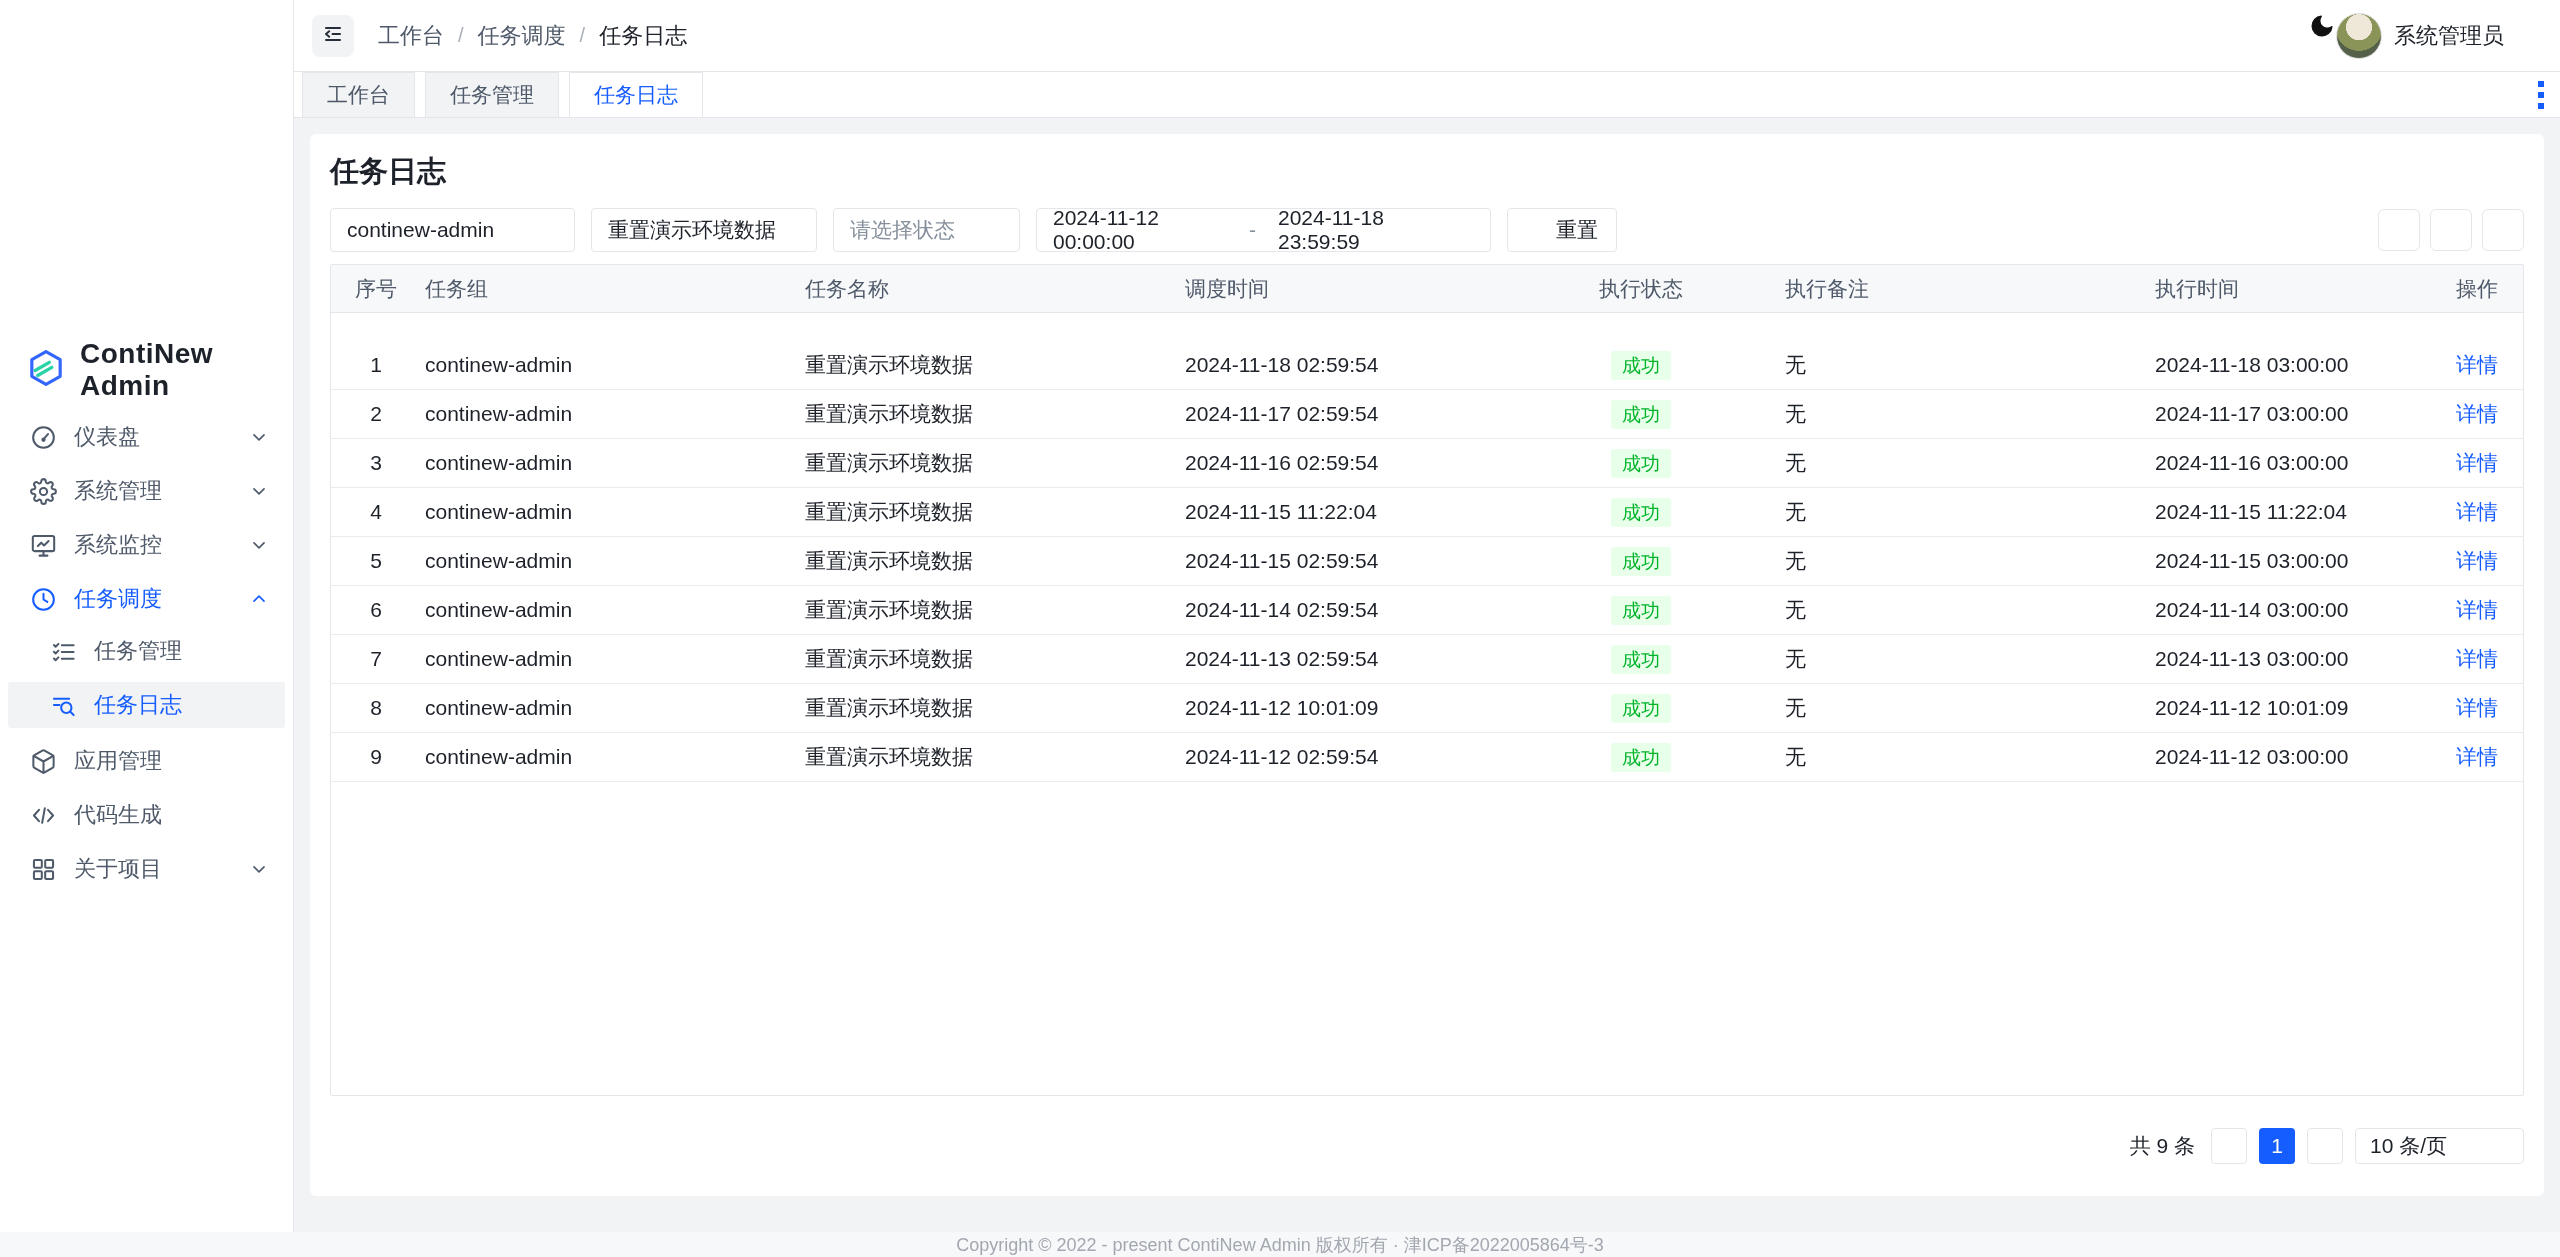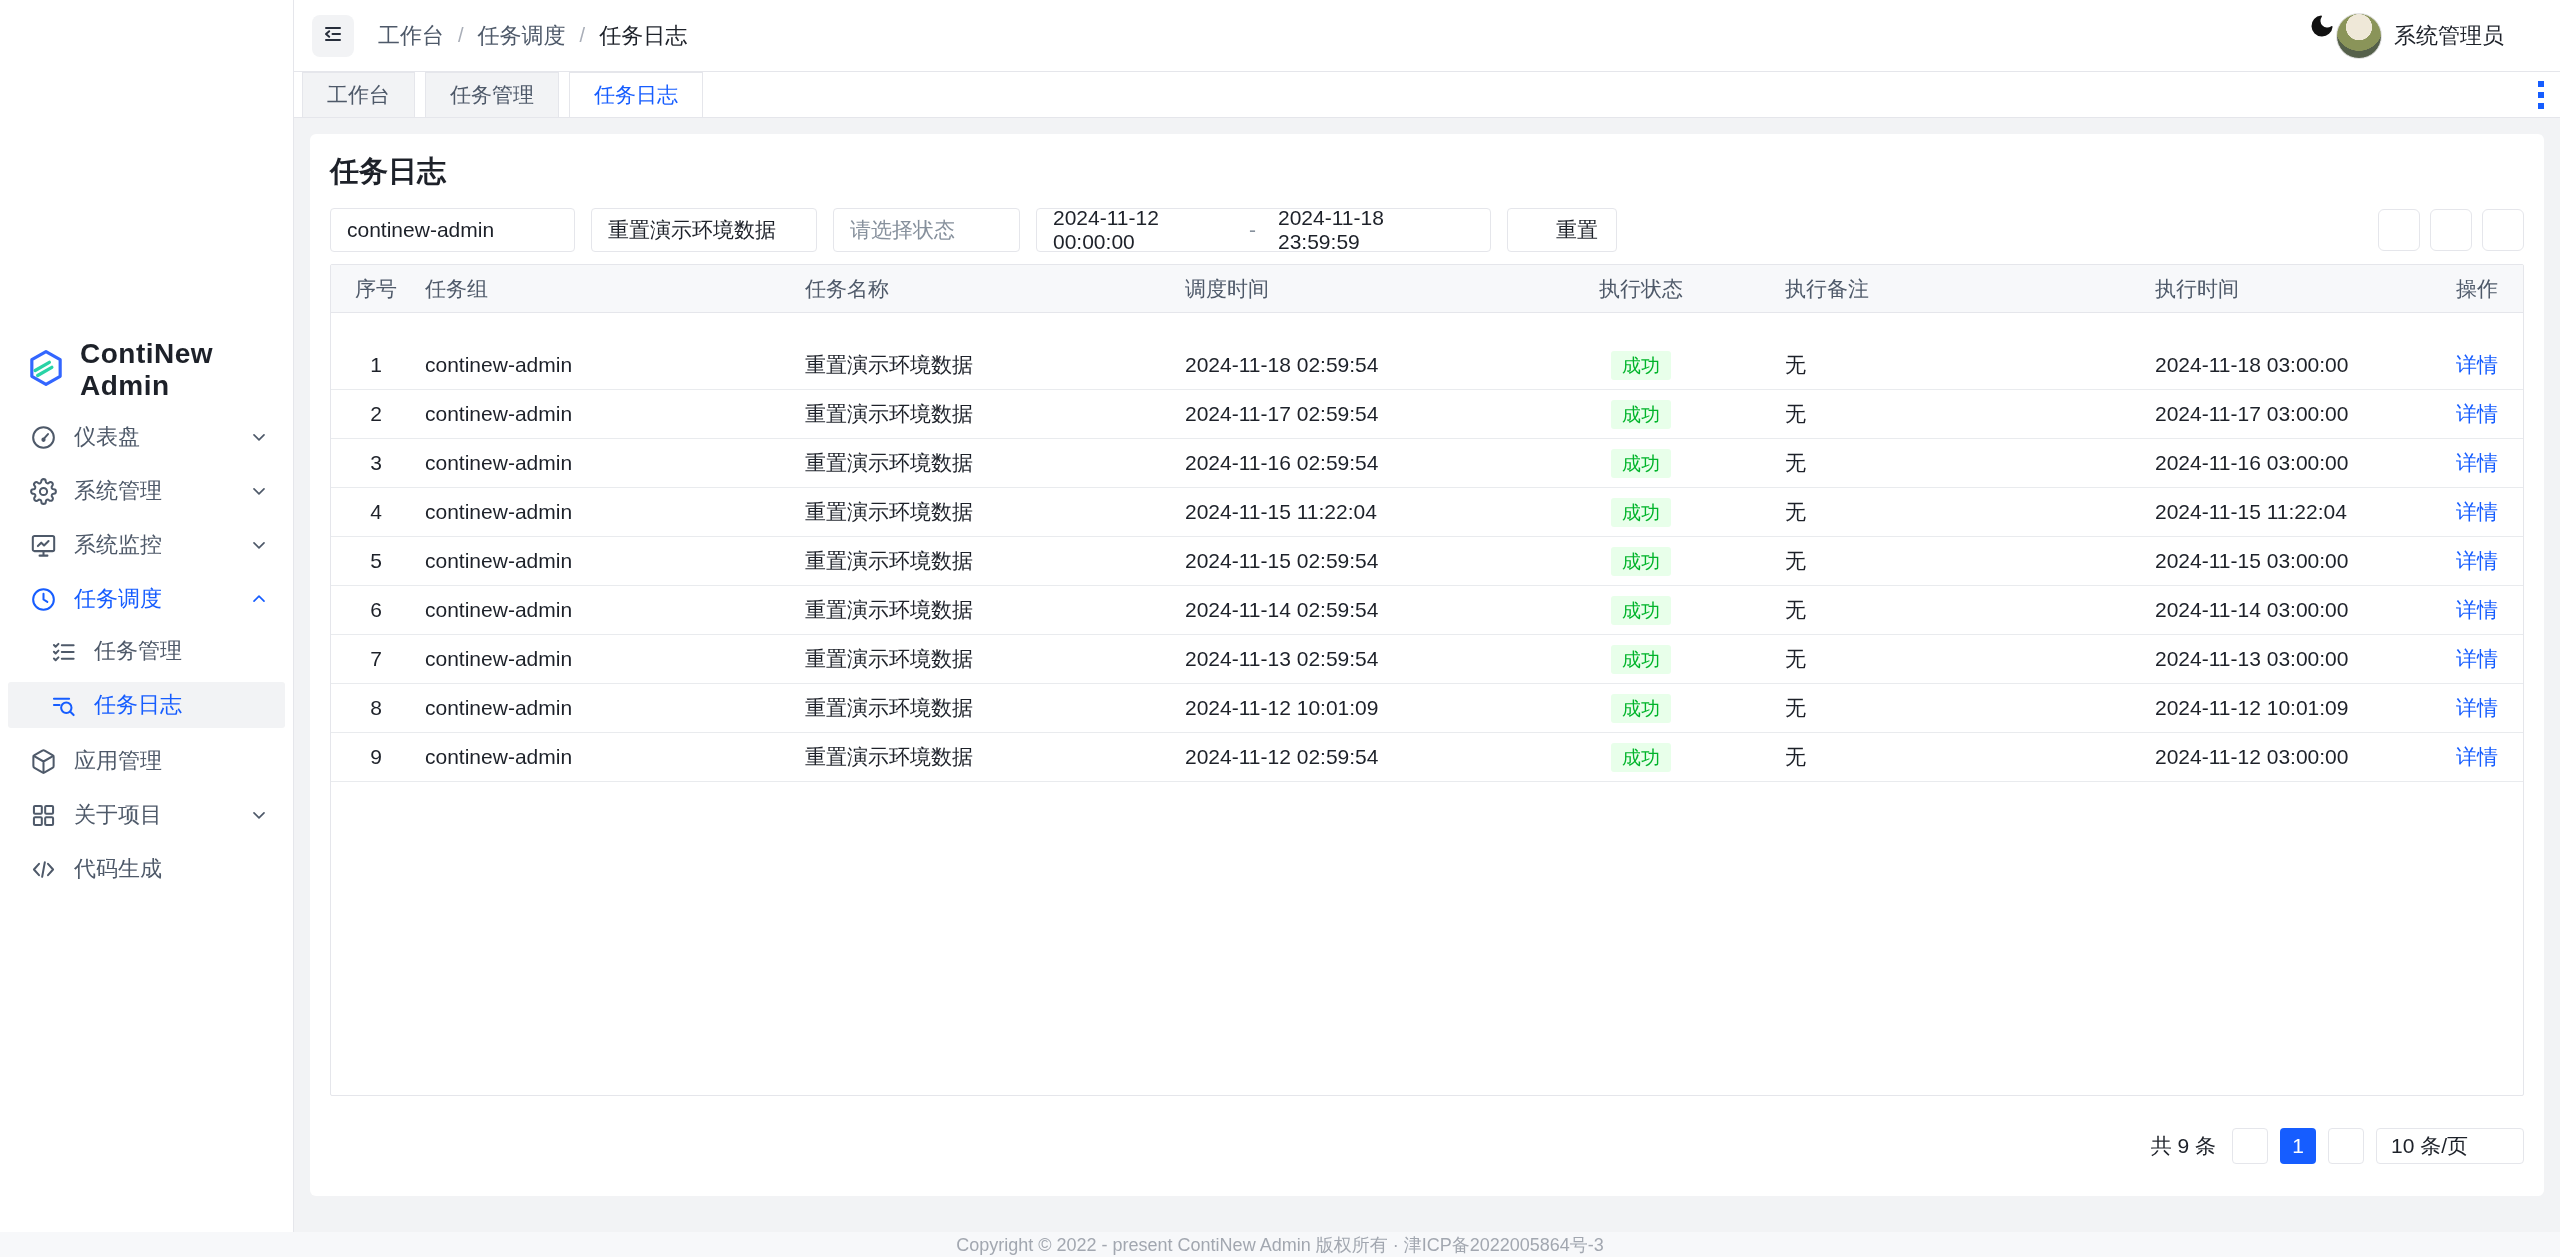--- a/index.html
+++ b/index.html
@@ -80,21 +80,21 @@
   .c-center{text-align:center;}
   .badge-success{display:inline-block;background:var(--success-bg);color:var(--success);font-size:19px;padding:5px 11px;border-radius:3px;line-height:1;}
   .link{color:var(--primary);cursor:pointer;}
 
   
   .pagination{margin-top:32px;display:flex;align-items:center;justify-content:flex-end;gap:12px;flex:0 0 auto;}
   .pg-total{font-size:21px;color:var(--text-1);margin-right:4px;}
   .pg-btn{width:36px;height:36px;border:1px solid var(--border);border-radius:4px;background:#fff;display:flex;align-items:center;justify-content:center;color:#a9aeb8;cursor:pointer;}
   .pg-btn svg{width:16px;height:16px;}
   .pg-num{width:36px;height:36px;border-radius:4px;background:var(--primary);color:#fff;display:flex;align-items:center;justify-content:center;font-size:21px;cursor:pointer;}
-  .pg-size{width:148px;height:36px;padding:0 14px;font-size:21px;cursor:pointer;}
+  .pg-size{width:169px;height:36px;padding:0 14px;font-size:21px;cursor:pointer;}
 
   
   .footer{height:25px;background:#f7f8fa;display:flex;align-items:flex-end;justify-content:center;font-size:18px;color:#a2a7b0;flex:0 0 auto;}
   svg{fill:none;stroke-linecap:round;stroke-linejoin:round;}
 </style>
 </head>
 <body>
 
 <div class="app">
   <div class="body-row">
@@ -203,43 +203,43 @@
                 <path d="M21 16V8a2 2 0 0 0-1-1.73l-7-4a2 2 0 0 0-2 0l-7 4A2 2 0 0 0 3 8v8a2 2 0 0 0 1 1.73l7 4a2 2 0 0 0 2 0l7-4A2 2 0 0 0 21 16z"></path>
                 <path d="M3.3 7 12 12l8.7-5M12 22V12"></path>
               </svg>
           </span>
           <span class="mi-label">应用管理</span>
         </div>
 
         <div class="menu-item">
           <span class="mi-icon">
             <svg viewBox="0 0 24 24" width="27" height="27" stroke-width="1.8">
+                <path d="M8 7 3.5 12 8 17"></path>
+                <path d="M16 7 20.5 12 16 17"></path>
+                <path d="M13.2 5.5 10.8 18.5"></path>
+              </svg>
+          </span>
+          <span class="mi-label">代码生成</span>
+        </div>
+
+        <div class="menu-item">
+          <span class="mi-icon">
+            <svg viewBox="0 0 24 24" width="27" height="27" stroke-width="1.8">
                 <rect x="3.5" y="3.5" width="7" height="7" rx="1"></rect>
                 <rect x="13.5" y="3.5" width="7" height="7" rx="1"></rect>
                 <rect x="3.5" y="13.5" width="7" height="7" rx="1"></rect>
                 <rect x="13.5" y="13.5" width="7" height="7" rx="1"></rect>
               </svg>
           </span>
           <span class="mi-label">关于项目</span>
           <span class="mi-chevron">
               <svg viewBox="0 0 24 24" width="20" height="20" stroke-width="2">
                 <path d="M6 9.5 12 15.5 18 9.5"></path>
               </svg>
             </span>
-        </div>
-
-        <div class="menu-item">
-          <span class="mi-icon">
-            <svg viewBox="0 0 24 24" width="27" height="27" stroke-width="1.8">
-                <path d="M8 7 3.5 12 8 17"></path>
-                <path d="M16 7 20.5 12 16 17"></path>
-                <path d="M13.2 5.5 10.8 18.5"></path>
-              </svg>
-          </span>
-          <span class="mi-label">代码生成</span>
         </div>
       </nav>
     </aside>
 
     <div class="right-col">
 
       <header class="topbar">
         <div class="collapse-btn">
           <span>
             <svg viewBox="0 0 24 24" width="24" height="24" stroke="#272e3b" stroke-width="2">

